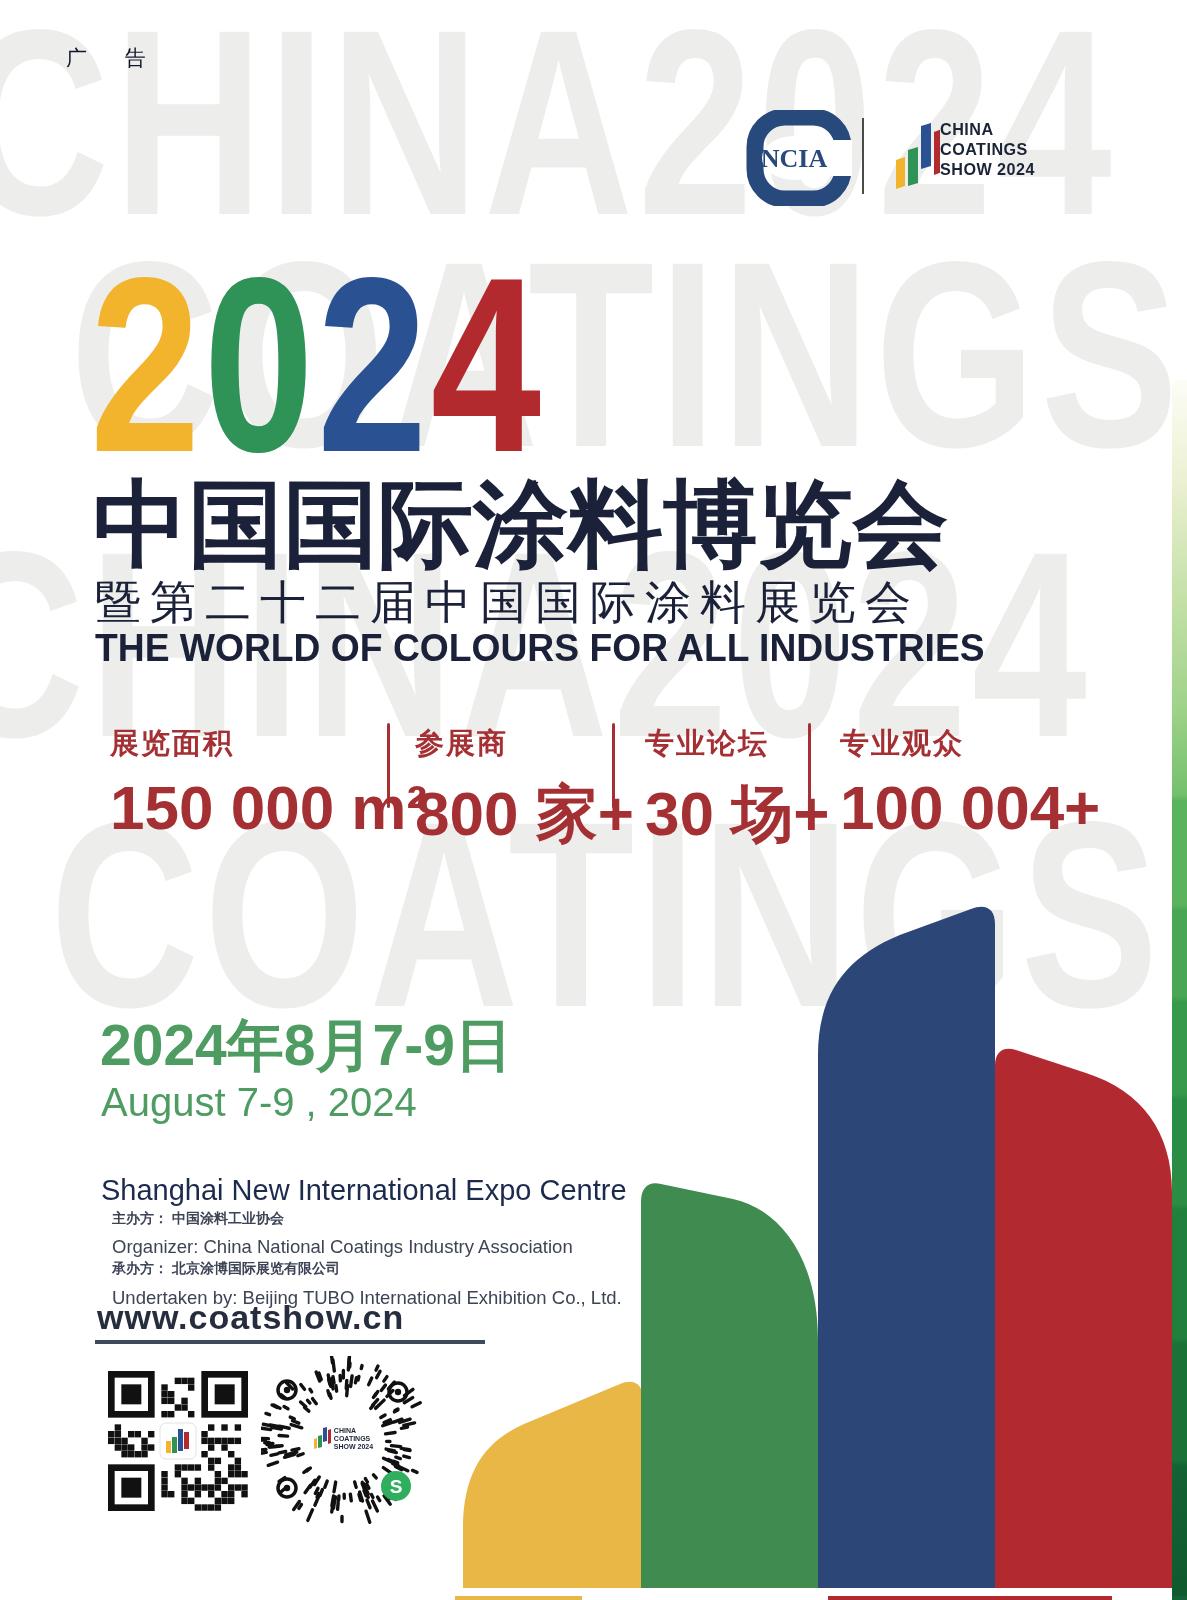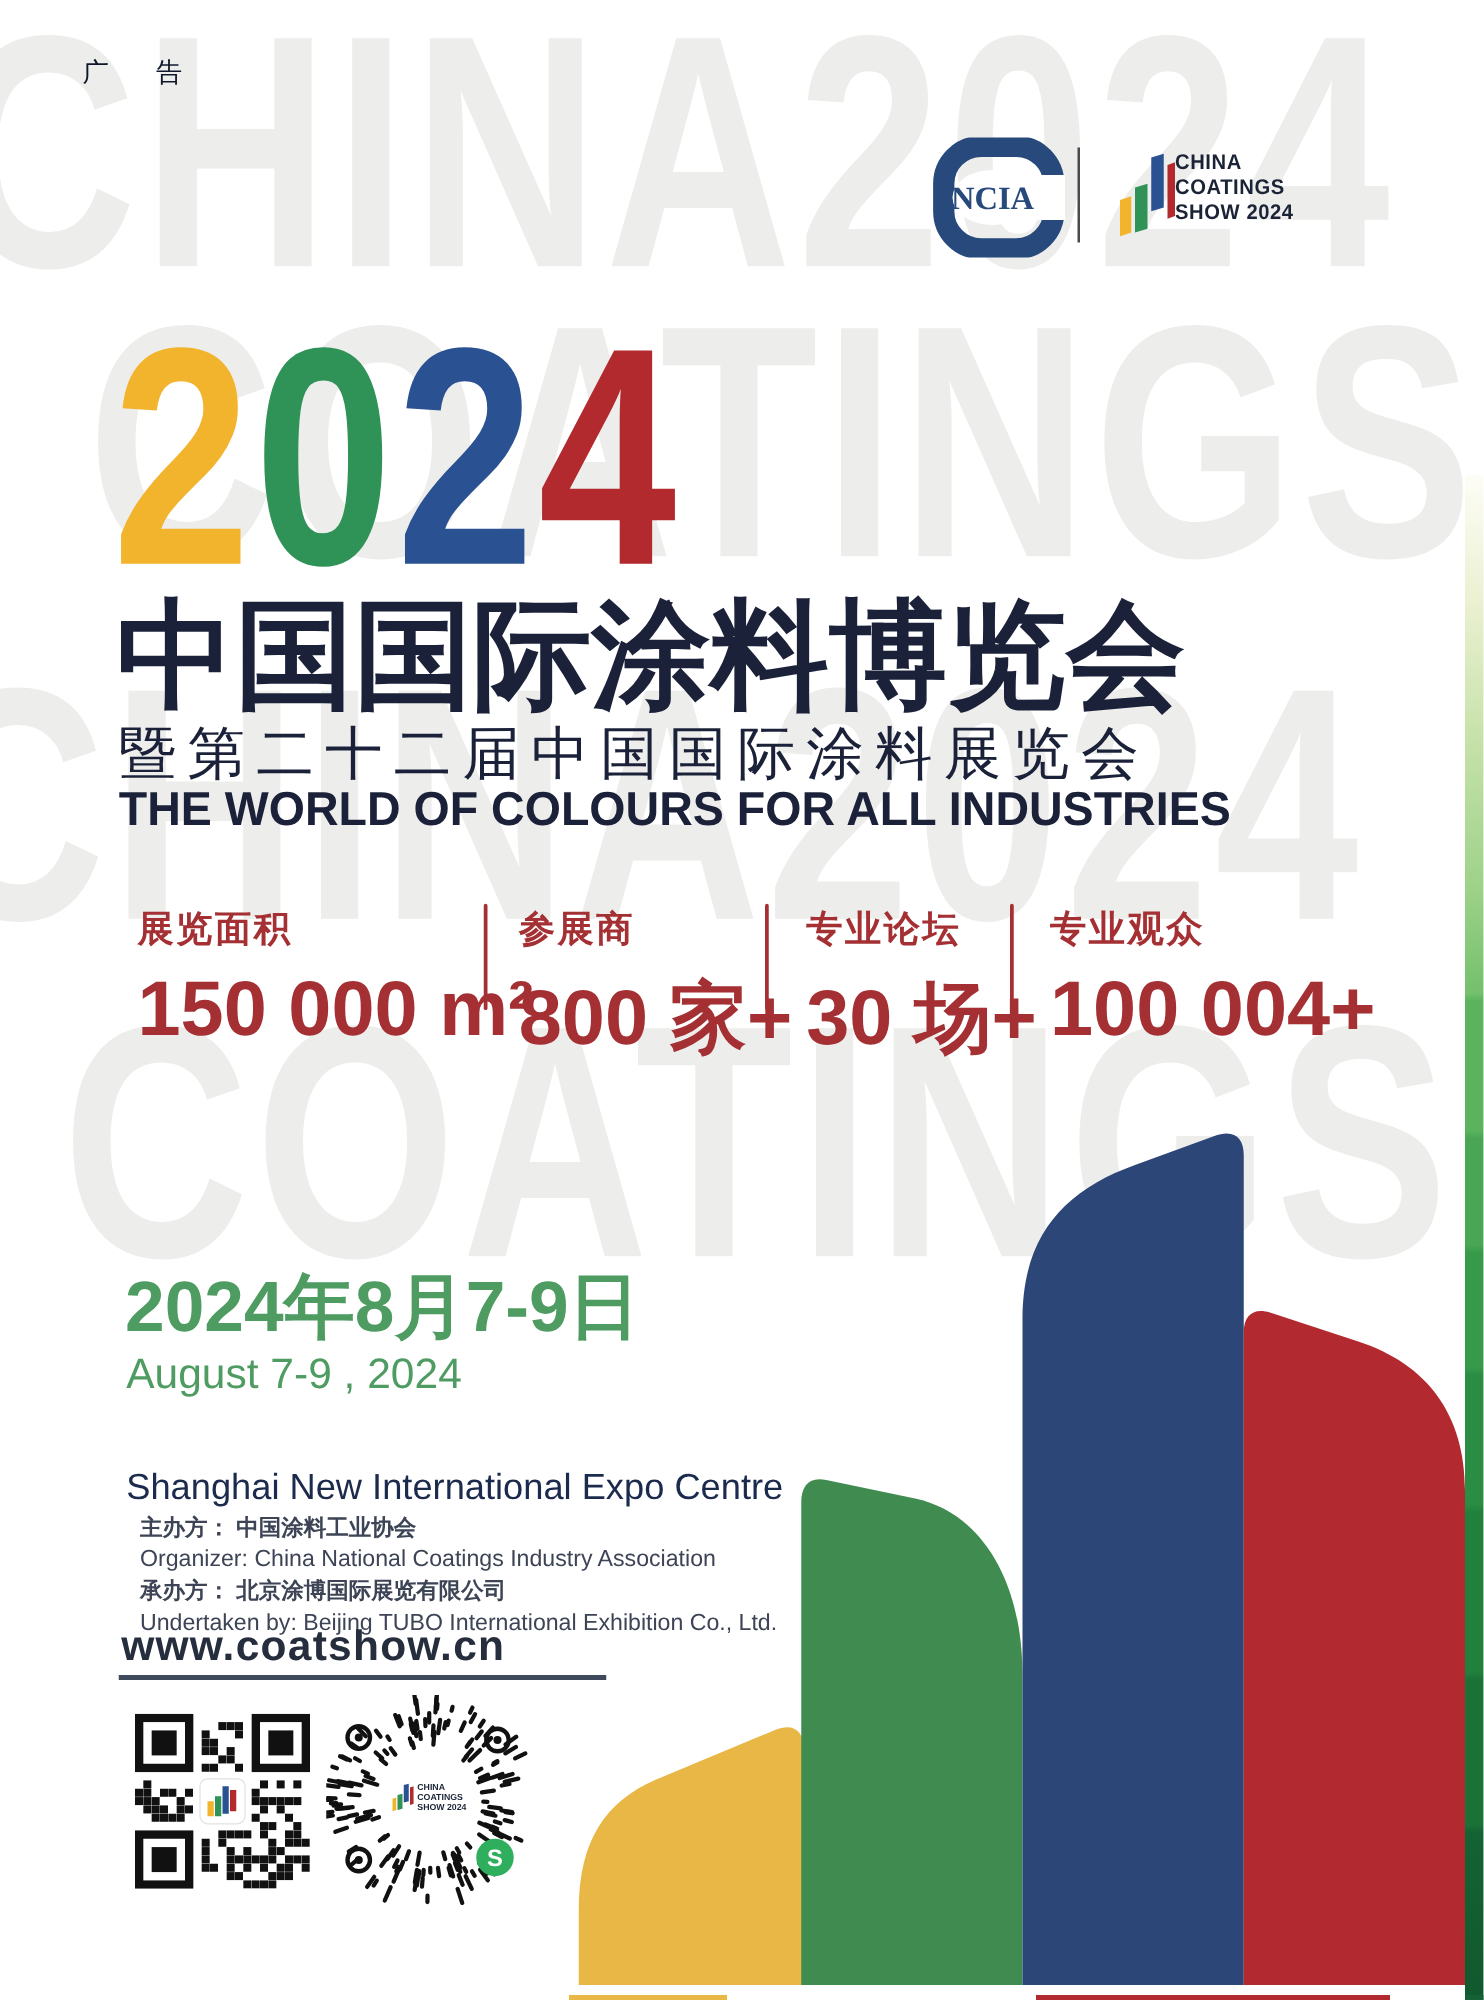--- a/index.html
+++ b/index.html
@@ -41,24 +41,24 @@
     letter-spacing:0px;white-space:nowrap;transform:scaleX(0.98);transform-origin:left top;}
 
   
   .stat{position:absolute;z-index:2;color:#A53034;white-space:nowrap;}
   .stat .lbl{font-size:29px;font-weight:700;letter-spacing:2px;}
   .stat .val{font-size:62px;font-weight:800;margin-top:8px;letter-spacing:0px;}
   .stat-div{position:absolute;z-index:2;width:3px;height:85px;background:#A53034;border-radius:2px;}
 
   
   #date-zh{left:100px;top:1008px;z-index:2;color:#4F9C62;font-size:57px;font-weight:700;white-space:nowrap;}
-  #date-en{left:101px;top:1080px;z-index:2;color:#4F9C62;font-size:34px;font-weight:400;white-space:nowrap;}
+  #date-en{left:101px;top:1080px;z-index:2;color:#4F9C62;font-size:40px;font-weight:400;white-space:nowrap;}
   #venue-zh{left:100px;top:1122px;z-index:2;color:#1B2A4D;font-size:44px;font-weight:800;white-space:nowrap;}
   #venue-en{left:101px;top:1174px;z-index:2;color:#1B2A4D;font-size:29px;font-weight:400;white-space:nowrap;}
-  .org-zh{position:absolute;z-index:2;color:#3D4455;font-size:18px;font-weight:700;white-space:nowrap;}
+  .org-zh{position:absolute;z-index:2;color:#3D4455;font-size:14px;font-weight:700;white-space:nowrap;}
   .org-en{position:absolute;z-index:2;color:#3D4455;font-size:18.5px;font-weight:400;white-space:nowrap;}
   #website{left:97px;top:1298px;z-index:2;color:#262E3E;font-size:34px;font-weight:700;letter-spacing:1px;white-space:nowrap;}
   #site-rule{left:95px;top:1340px;width:390px;height:4px;background:#3E4A5C;z-index:2;}
 
   
   #qr-left{left:108px;top:1371px;z-index:2;}
   #qr-right{left:261px;top:1356px;z-index:2;}
   #qr-right-logo{
     position:absolute;left:300px;top:1408px;width:86px;height:62px;z-index:3;
     display:flex;align-items:center;justify-content:center;gap:3px;pointer-events:none;

